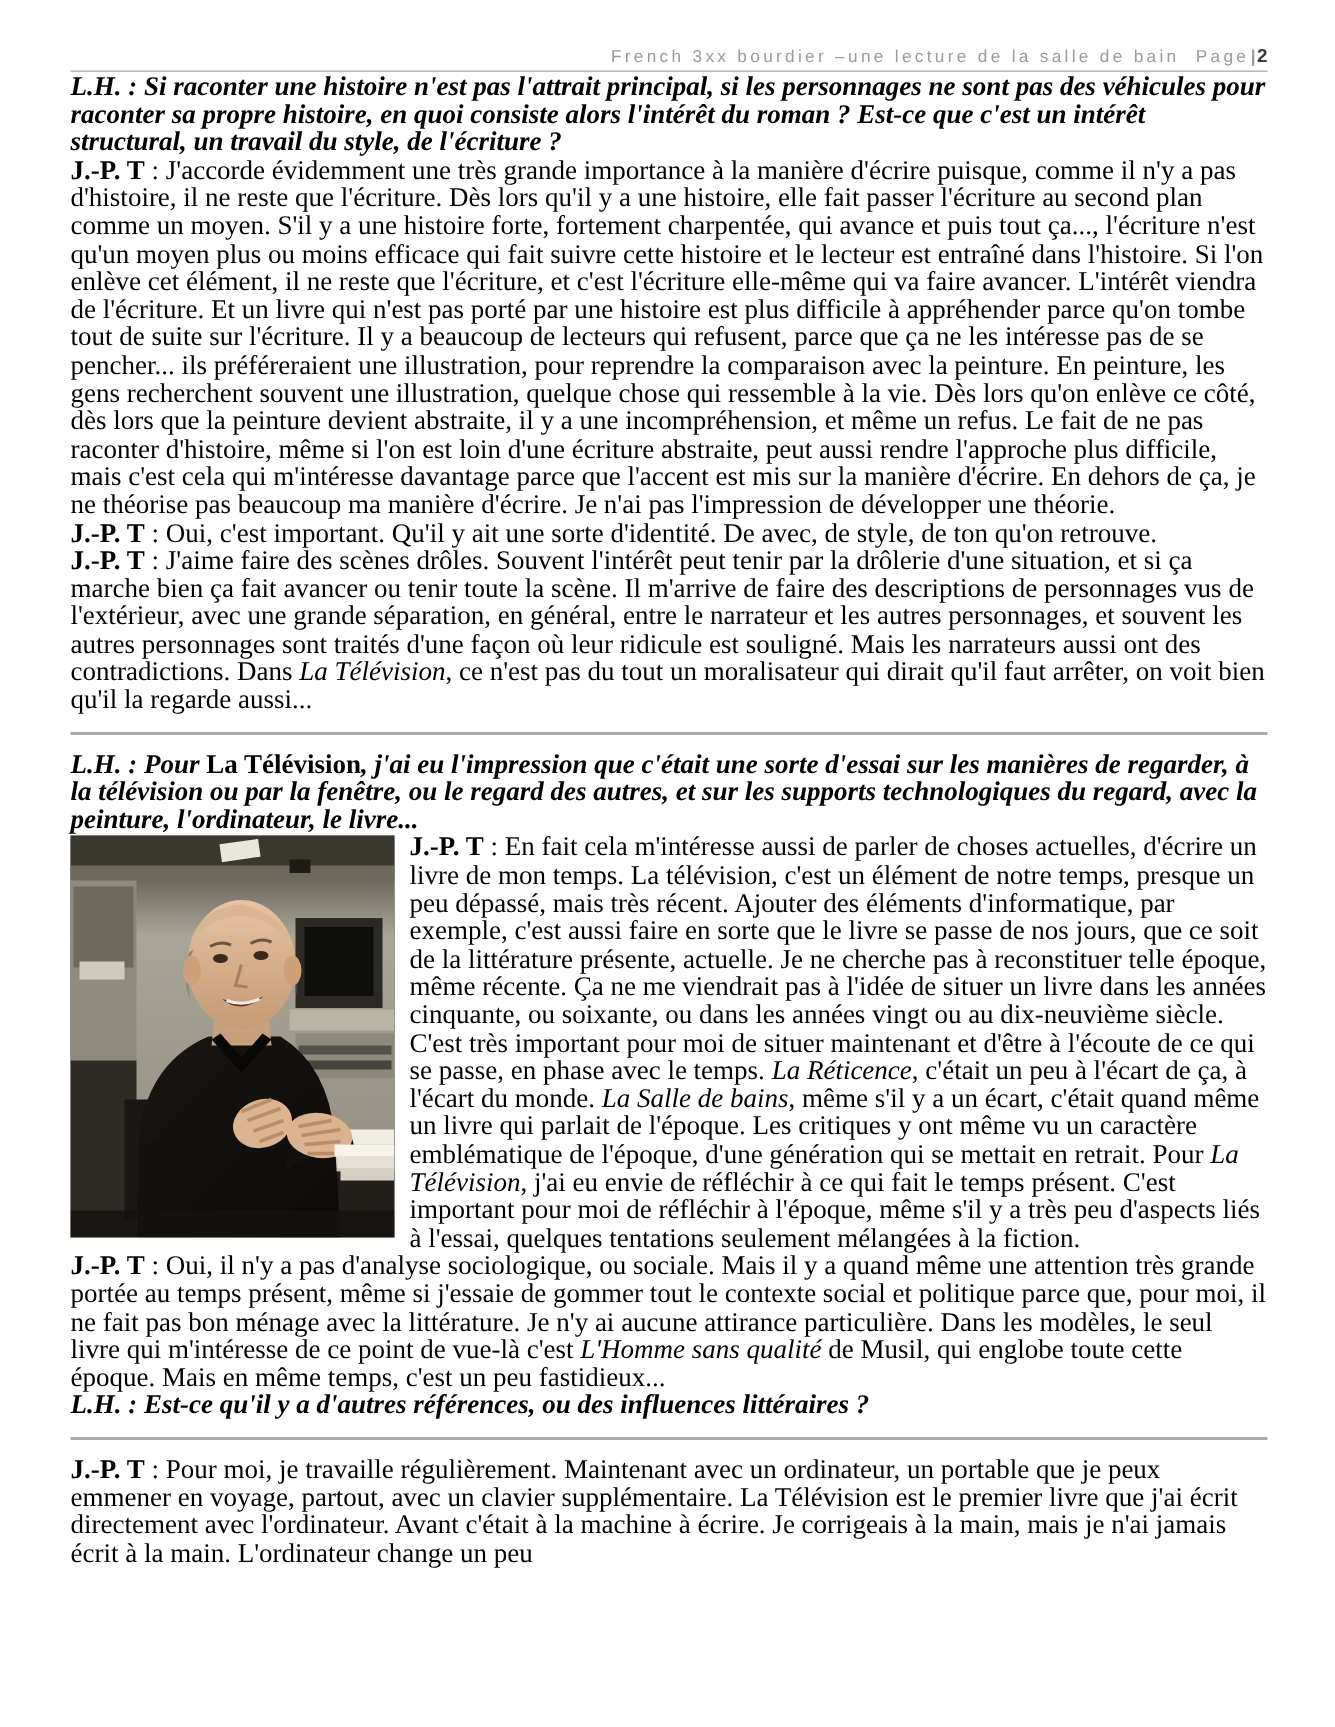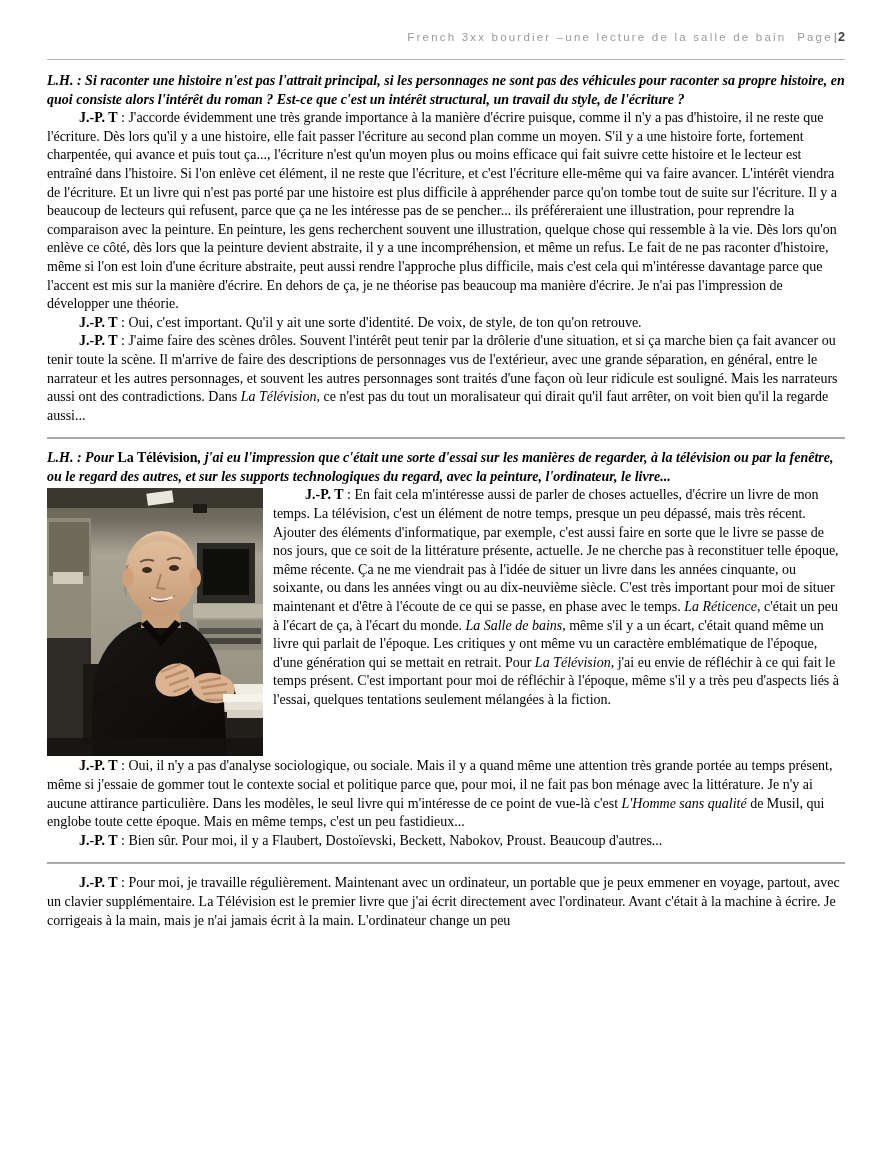--- a/index.html
+++ b/index.html
@@ -20,59 +20,58 @@
     box-sizing: border-box;
     padding: 30px 45px 10px 47px;
   }
   
   .header {
     text-align: right;
     font-family: "Liberation Sans", "DejaVu Sans", sans-serif;
     font-size: 11.5px;
     letter-spacing: 2.2px;
     color: #9a9a9a;
-    padding-bottom: 15px;
-    margin-bottom: 12px;
+    padding-bottom: 3px;
+    margin-bottom: 0;
     border-bottom: 1.5px solid #b8b8b8;
     white-space: nowrap;
   }
   .header .page-word { letter-spacing: 2.2px; }
   .header .pg-sep {
     color: #9a9a9a;
     font-weight: bold;
     letter-spacing: 0;
     padding: 0 1px;
   }
   .header .pg-num {
     color: #3c3c3c;
     font-weight: bold;
     letter-spacing: 0;
     font-size: 12.5px;
   }
   
   .body {
-    font-size: 14px;
+    font-size: 18px;
     line-height: 18.6px;
     text-align: left;
   }
   p {
     margin: 0;
     padding: 0;
   }
   .q {               
     font-weight: bold;
     font-style: italic;
   }
   .a {               
     font-weight: normal;
     font-style: normal;
   }
   .spk {             
     font-weight: bold;
-    margin-left: 32px;
   }
   .up {              
     font-style: normal;
   }
   .ti {              
     font-style: italic;
     font-weight: normal;
   }
   .rule {
     border: none;
@@ -109,21 +108,21 @@
     <span>French 3xx bourdier  –une lecture de la salle de bain</span><span class="page-word">&nbsp;&nbsp;</span><span class="page-word">Page</span><span class="pg-sep">|</span><span class="pg-num">2</span>
   </div>
 
   <div class="body">
 
     <p class="q">L.H. : Si raconter une histoire n'est pas l'attrait principal, si les personnages ne sont pas des véhicules pour raconter sa propre histoire, en quoi consiste alors l'intérêt du roman ? Est-ce que c'est un intérêt structural, un travail du style, de l'écriture ?</p>
 
     <p class="a"><span class="spk">J.-P. T</span><span> : J'accorde évidemment une très grande importance à la manière d'écrire puisque, comme il n'y a pas d'histoire, il ne reste que l'écriture. Dès lors qu'il y a une histoire, elle fait passer l'écriture au second plan comme un moyen. S'il y a une histoire forte, fortement charpentée, qui avance et puis tout ça..., l'écriture n'est qu'un moyen plus ou moins efficace qui fait suivre cette histoire et le lecteur est entraîné dans l'histoire. Si l'on enlève cet élément, il ne reste que l'écriture, et c'est l'écriture elle-même qui va faire avancer. L'intérêt viendra de l'écriture. Et un livre qui n'est pas porté par une histoire est plus difficile à appréhender parce qu'on tombe tout de suite sur l'écriture. Il y a beaucoup de lecteurs qui refusent, parce que ça ne les intéresse pas de se pencher... ils préféreraient une illustration, pour reprendre la comparaison avec la peinture. En peinture, les gens recherchent souvent une illustration, quelque chose qui ressemble à la vie. Dès lors qu'on enlève ce côté, dès lors que la peinture devient abstraite, il y a une incompréhension, et même un refus. Le fait de ne pas raconter d'histoire, même si l'on est loin d'une écriture abstraite, peut aussi rendre l'approche plus difficile, mais c'est cela qui m'intéresse davantage parce que l'accent est mis sur la manière d'écrire. En dehors de ça, je ne théorise pas beaucoup ma manière d'écrire. Je n'ai pas l'impression de développer une théorie.</span></p>
 
 
-    <p class="a"><span class="spk">J.-P. T</span><span> : Oui, c'est important. Qu'il y ait une sorte d'identité. De voix, de style, de ton qu'on retrouve.</span></p>
+    <p class="a"><span class="spk">J.-P. T</span><span> : Oui, c'est important. Qu'il y ait une sorte d'identité. De avec, de style, de ton qu'on retrouve.</span></p>
 
 
     <p class="a"><span class="spk">J.-P. T</span><span> : J'aime faire des scènes drôles. Souvent l'intérêt peut tenir par la drôlerie d'une situation, et si ça marche bien ça fait avancer ou tenir toute la scène. Il m'arrive de faire des descriptions de personnages vus de l'extérieur, avec une grande séparation, en général, entre le narrateur et les autres personnages, et souvent les autres personnages sont traités d'une façon où leur ridicule est souligné. Mais les narrateurs aussi ont des contradictions. Dans </span><span class="ti">La Télévision</span><span>, ce n'est pas du tout un moralisateur qui dirait qu'il faut arrêter, on voit bien qu'il la regarde aussi...</span></p>
 
     <hr class="rule">
 
     <p class="q"><span>L.H. : Pour </span><span class="up">La Télévision</span><span>, j'ai eu l'impression que c'était une sorte d'essai sur les manières de regarder, à la télévision ou par la fenêtre, ou le regard des autres, et sur les supports technologiques du regard, avec la peinture, l'ordinateur, le livre...</span></p>
 
     <div class="figure-block clearfix">
 
@@ -214,22 +213,22 @@
         </svg>
       </div>
 
       <p class="a"><span class="spk">J.-P. T</span><span> : En fait cela m'intéresse aussi de parler de choses actuelles, d'écrire un livre de mon temps. La télévision, c'est un élément de notre temps, presque un peu dépassé, mais très récent. Ajouter des éléments d'informatique, par exemple, c'est aussi faire en sorte que le livre se passe de nos jours, que ce soit de la littérature présente, actuelle. Je ne cherche pas à reconstituer telle époque, même récente. Ça ne me viendrait pas à l'idée de situer un livre dans les années cinquante, ou soixante, ou dans les années vingt ou au dix-neuvième siècle. C'est très important pour moi de situer maintenant et d'être à l'écoute de ce qui se passe, en phase avec le temps. </span><span class="ti">La Réticence</span><span>, c'était un peu à l'écart de ça, à l'écart du monde. </span><span class="ti">La Salle de bains</span><span>, même s'il y a un écart, c'était quand même un livre qui parlait de l'époque. Les critiques y ont même vu un caractère emblématique de l'époque, d'une génération qui se mettait en retrait. Pour </span><span class="ti">La Télévision</span><span>, j'ai eu envie de réfléchir à ce qui fait le temps présent. C'est important pour moi de réfléchir à l'époque, même s'il y a très peu d'aspects liés à l'essai, quelques tentations seulement mélangées à la fiction.</span></p>
 
 
     </div>
 
     <p class="a"><span class="spk">J.-P. T</span><span> : Oui, il n'y a pas d'analyse sociologique, ou sociale. Mais il y a quand même une attention très grande portée au temps présent, même si j'essaie de gommer tout le contexte social et politique parce que, pour moi, il ne fait pas bon ménage avec la littérature. Je n'y ai aucune attirance particulière. Dans les modèles, le seul livre qui m'intéresse de ce point de vue-là c'est </span><span class="ti">L'Homme sans qualité</span><span> de Musil, qui englobe toute cette époque. Mais en même temps, c'est un peu fastidieux...</span></p>
 
-
-    <p class="a"><span class="spk">J.-P. T</span><span> : Bien sûr. Pour moi, il y a Flaubert, Dostoïevski, Beckett, Nabokov, Proust. Beaucoup d'autres...</span></p>
+    <p class="q">L.H. : Est-ce qu'il y a d'autres références, ou des influences littéraires ?</p>
+
 
     <hr class="rule">
 
 
     <p class="a"><span class="spk">J.-P. T</span><span> : Pour moi, je travaille régulièrement. Maintenant avec un ordinateur, un portable que je peux emmener en voyage, partout, avec un clavier supplémentaire. La Télévision est le premier livre que j'ai écrit directement avec l'ordinateur. Avant c'était à la machine à écrire. Je corrigeais à la main, mais je n'ai jamais écrit à la main. L'ordinateur change un peu</span></p>
 
   </div>
 </div>
 
 </body></html>

